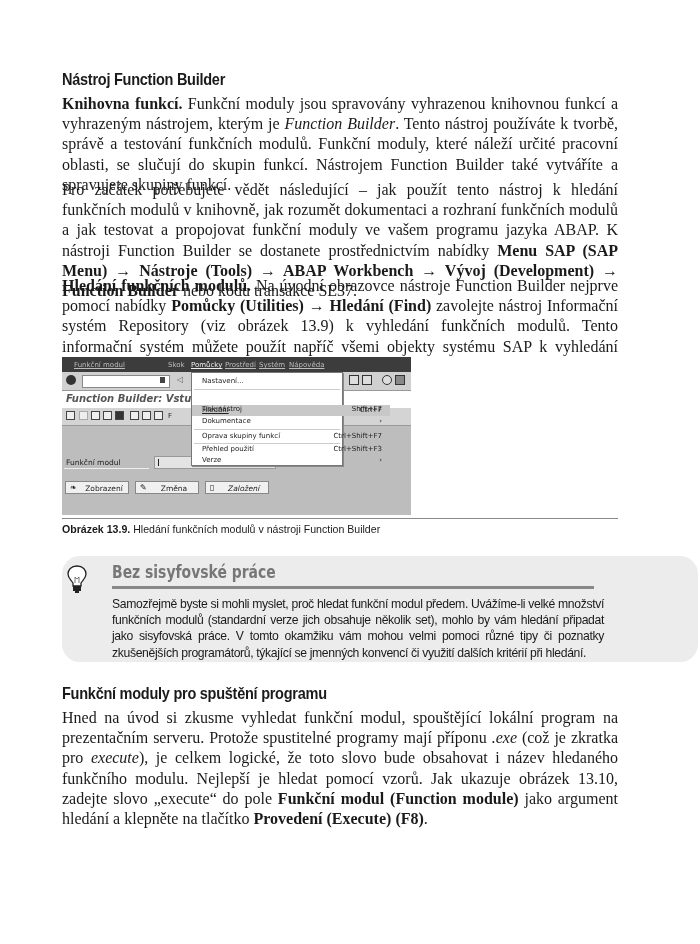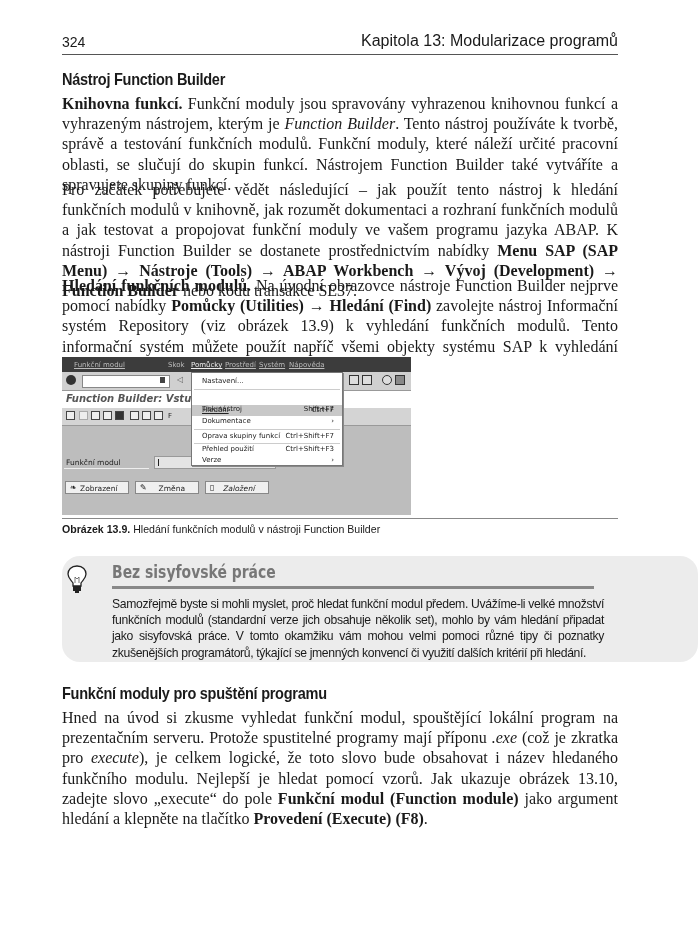--- a/index.html
+++ b/index.html
@@ -26,24 +26,24 @@
   .sap-title { position: absolute; left: 0; top: 34px; width: 349px; height: 17px; background: #fff; }
   .sap-title span { position: absolute; left: 4px; top: 2px; font-family: "DejaVu Sans", sans-serif; font-weight: bold; font-style: italic; font-size: 10px; color: #555; }
   .sap-apptb { position: absolute; left: 0; top: 51px; width: 349px; height: 17px; background: #d4d4d4; border-bottom: 1px solid #999; }
   .tbicon { position: absolute; top: 3px; width: 9px; height: 9px; border: 1px solid #444; background: #eee; box-sizing: border-box; }
   .sap-label { position: absolute; left: 4px; top: 101px; font-size: 7.5px; }
   .sap-labelline { position: absolute; left: 2px; top: 111px; width: 85px; height: 1px; background: #eee; }
   .sap-input { position: absolute; left: 92px; top: 99px; width: 120px; height: 11px; background: #e4e4e4; border: 1px solid #999; }
   .sap-input::before { content: ""; position: absolute; left: 3px; top: 2px; width: 1px; height: 7px; background: #222; }
   .sap-btn { position: absolute; top: 124px; height: 13px; background: #f0f0f0; border: 1px solid #888; box-sizing: border-box; font-size: 7.5px; }
   .sap-btn .ico { position: absolute; left: 4px; top: 1px; font-size: 8px; }
-  .sap-btn .lbl { position: absolute; left: 0; right: 13px; top: 2px; text-align: right; }
+  .sap-btn .lbl { position: absolute; left: 0; right: 0; top: 2px; text-align: center; }
 
   .sap-dropdown { position: absolute; left: 129px; top: 15px; width: 150px; height: 92px; background: #fff; border: 1px solid #777; box-shadow: 1px 1px 0 #888; z-index: 5; }
-  .dd-item { position: absolute; left: 0; width: 150px; height: 11px; font-size: 7px; }
+  .dd-item { position: absolute; left: 0; width: 150px; height: 11px; font-size: 7px; padding-left: 48px; }
   .dd-item .l { position: absolute; left: 10px; top: 1px; }
   .dd-item .r { position: absolute; right: 8px; top: 1px; }
   .dd-item.hl { background: #c8c8c8; }
   .dd-sep { position: absolute; left: 2px; width: 146px; height: 1px; background: #ccc; }
   .u { text-decoration: underline; }
   .sap-right-icons { position: absolute; left: 287px; top: 3px; }
   .ricon { position: absolute; top: 0; width: 10px; height: 10px; border: 1px solid #333; box-sizing: border-box; background: #ddd; }
 
   .caption-rule { position: absolute; left: 62px; top: 518px; width: 556px; height: 1px; background: #888; }
   .caption { position: absolute; left: 62px; top: 523px; font-family: "Liberation Sans", sans-serif; font-size: 11.5px; transform: scaleX(0.92); transform-origin: left; }
@@ -54,24 +54,20 @@
   .tip-icon { position: absolute; left: 4px; top: 8px; width: 22px; height: 30px; }
   .tip-title { position: absolute; left: 50px; top: 6px; font-family: "DejaVu Sans", sans-serif; font-weight: bold; font-size: 17px; color: #777; transform: scaleX(0.82); transform-origin: left; }
   .tip-rule { position: absolute; left: 50px; top: 30px; width: 482px; height: 3px; background: #888; }
   .tip-text { position: absolute; left: 50px; top: 40px; width: 492px; font-family: "Liberation Sans", sans-serif; font-size: 12.2px; line-height: 16.2px; text-align: justify; letter-spacing: -0.35px; }
 </style>
 </head>
 <body>
 
 <div class="page">
 
-  <div class="running-head">
-    <span class="page-num">324</span>
-    <span class="chapter-title">Kapitola 13: Modularizace programů</span>
-  </div>
 
   <div class="h2" style="top:70px;">Nástroj Function Builder</div>
 
   <p class="para" style="top:94px; margin:0;"><b>Knihovna funkcí.</b><span> Funkční moduly jsou spravovány vyhrazenou knihovnou funkcí a vyhrazeným nástrojem, kterým je </span><i>Function Builder</i><span>. Tento nástroj používáte k tvorbě, správě a testování funkčních modulů. Funkční moduly, které náleží určité pracovní oblasti, se slučují do skupin funkcí. Nástrojem Function Builder také vytváříte a spravujete skupiny funkcí.</span></p>
 
   <p class="para" style="top:180px; margin:0;"><span>Pro začátek potřebujete vědět následující – jak použít tento nástroj k hledání funkčních modulů v knihovně, jak rozumět dokumentaci a rozhraní funkčních modulů a jak testovat a propojovat funkční moduly ve vašem programu jazyka ABAP. K nástroji Function Builder se dostanete prostřednictvím nabídky </span><b>Menu SAP (SAP Menu) → Nástroje (Tools) → ABAP Workbench → Vývoj (Development) → Function Builder</b><span> nebo kódu transakce SE37.</span></p>
 
   <p class="para" style="top:276px; margin:0;"><b>Hledání funkčních modulů.</b><span> Na úvodní obrazovce nástroje Function Builder nejprve pomocí nabídky </span><b>Pomůcky (Utilities) → Hledání (Find)</b><span> zavolejte nástroj Informační systém Repository (viz obrázek 13.9) k vyhledání funkčních modulů. Tento informační systém můžete použít napříč všemi objekty systému SAP k vyhledání dalších typů objektů. Zde je již začleněn automaticky.</span></p>
 
   <div class="sap">

